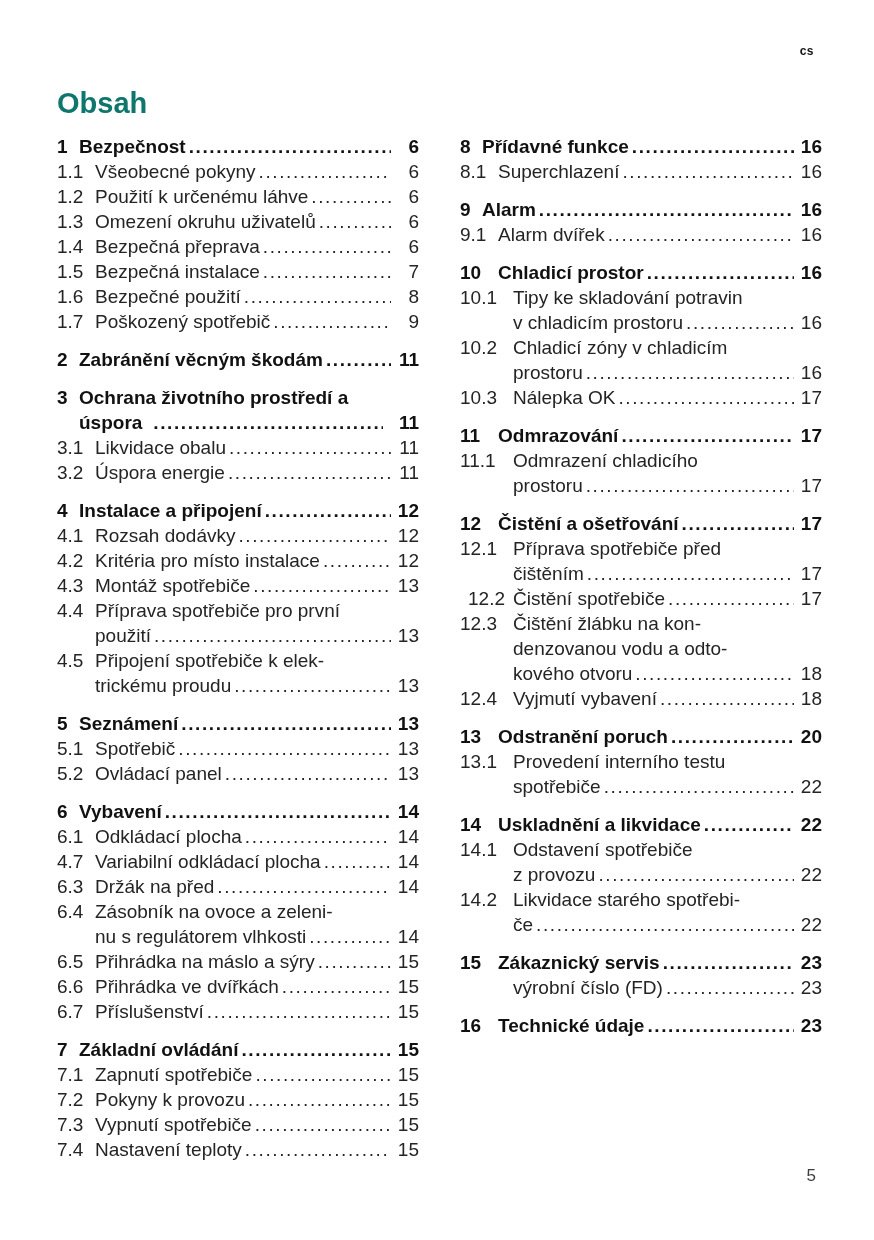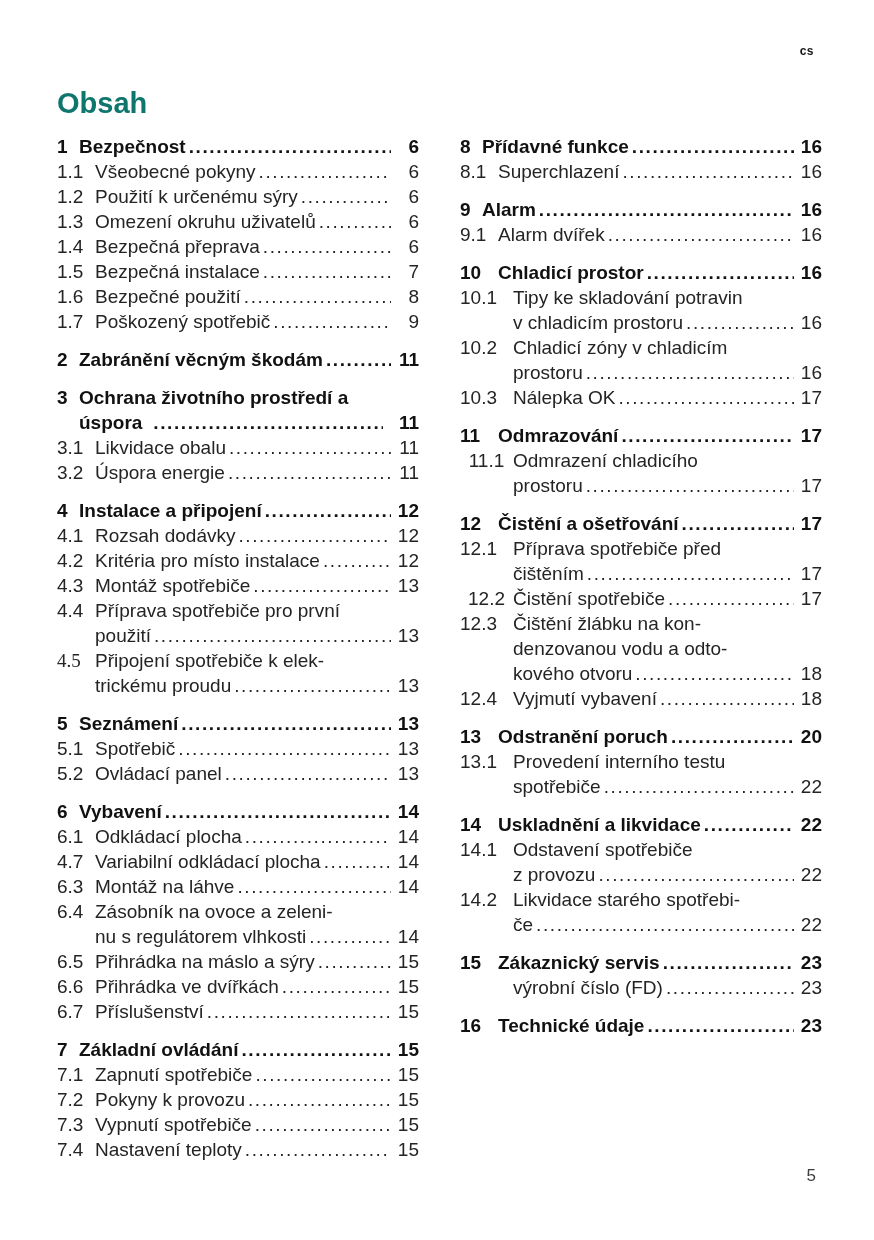--- a/index.html
+++ b/index.html
@@ -93,21 +93,21 @@
             <div class="toc-line">
               <span class="toc-num" style="min-width: 38px;">1.1</span>
               <span class="toc-text">Všeobecné pokyny</span>
               <span class="toc-fill"></span>
               <span class="toc-page">6</span>
             </div>
           </div>
           <div class="toc-item">
             <div class="toc-line">
               <span class="toc-num" style="min-width: 38px;">1.2</span>
-              <span class="toc-text">Použití k určenému sýry</span>
+              <span class="toc-text">Použití k určenému láhve</span>
               <span class="toc-fill"></span>
               <span class="toc-page">6</span>
             </div>
           </div>
           <div class="toc-item">
             <div class="toc-line">
               <span class="toc-num" style="min-width: 38px;">1.3</span>
               <span class="toc-text">Omezení okruhu uživatelů</span>
               <span class="toc-fill"></span>
               <span class="toc-page">6</span>
@@ -224,21 +224,21 @@
               <span class="toc-text">Příprava spotřebiče pro první</span>
             </div>
             <div class="toc-line" style="padding-left: 38px;">
               <span class="toc-text">použití</span>
               <span class="toc-fill"></span>
               <span class="toc-page">13</span>
             </div>
           </div>
           <div class="toc-item">
             <div class="toc-line">
-              <span class="toc-num" style="min-width: 38px; font-family: Liberation Serif, serif;">4.5</span>
+              <span class="toc-num" style="min-width: 38px;">4.5</span>
               <span class="toc-text">Připojení spotřebiče k elek-</span>
             </div>
             <div class="toc-line" style="padding-left: 38px;">
               <span class="toc-text">trickému proudu</span>
               <span class="toc-fill"></span>
               <span class="toc-page">13</span>
             </div>
           </div>
         </div>
         <div class="toc-section">
@@ -288,21 +288,21 @@
             <div class="toc-line">
               <span class="toc-num" style="min-width: 38px;">4.7</span>
               <span class="toc-text">Variabilní odkládací plocha</span>
               <span class="toc-fill"></span>
               <span class="toc-page">14</span>
             </div>
           </div>
           <div class="toc-item">
             <div class="toc-line">
               <span class="toc-num" style="min-width: 38px;">6.3</span>
-              <span class="toc-text">Montáž na láhve</span>
+              <span class="toc-text">Držák na před</span>
               <span class="toc-fill"></span>
               <span class="toc-page">14</span>
             </div>
           </div>
           <div class="toc-item">
             <div class="toc-line">
               <span class="toc-num" style="min-width: 38px;">6.4</span>
               <span class="toc-text">Zásobník na ovoce a zeleni-</span>
             </div>
             <div class="toc-line" style="padding-left: 38px;">
@@ -460,21 +460,21 @@
           <div class="toc-item heading">
             <div class="toc-line">
               <span class="toc-num" style="min-width: 38px;">11</span>
               <span class="toc-text">Odmrazování</span>
               <span class="toc-fill"></span>
               <span class="toc-page">17</span>
             </div>
           </div>
           <div class="toc-item">
             <div class="toc-line">
-              <span class="toc-num" style="min-width: 53px; text-align: center;">11.1</span>
+              <span class="toc-num" style="min-width: 53px;">11.1</span>
               <span class="toc-text">Odmrazení chladicího</span>
             </div>
             <div class="toc-line" style="padding-left: 53px;">
               <span class="toc-text">prostoru</span>
               <span class="toc-fill"></span>
               <span class="toc-page">17</span>
             </div>
           </div>
         </div>
         <div class="toc-section">

